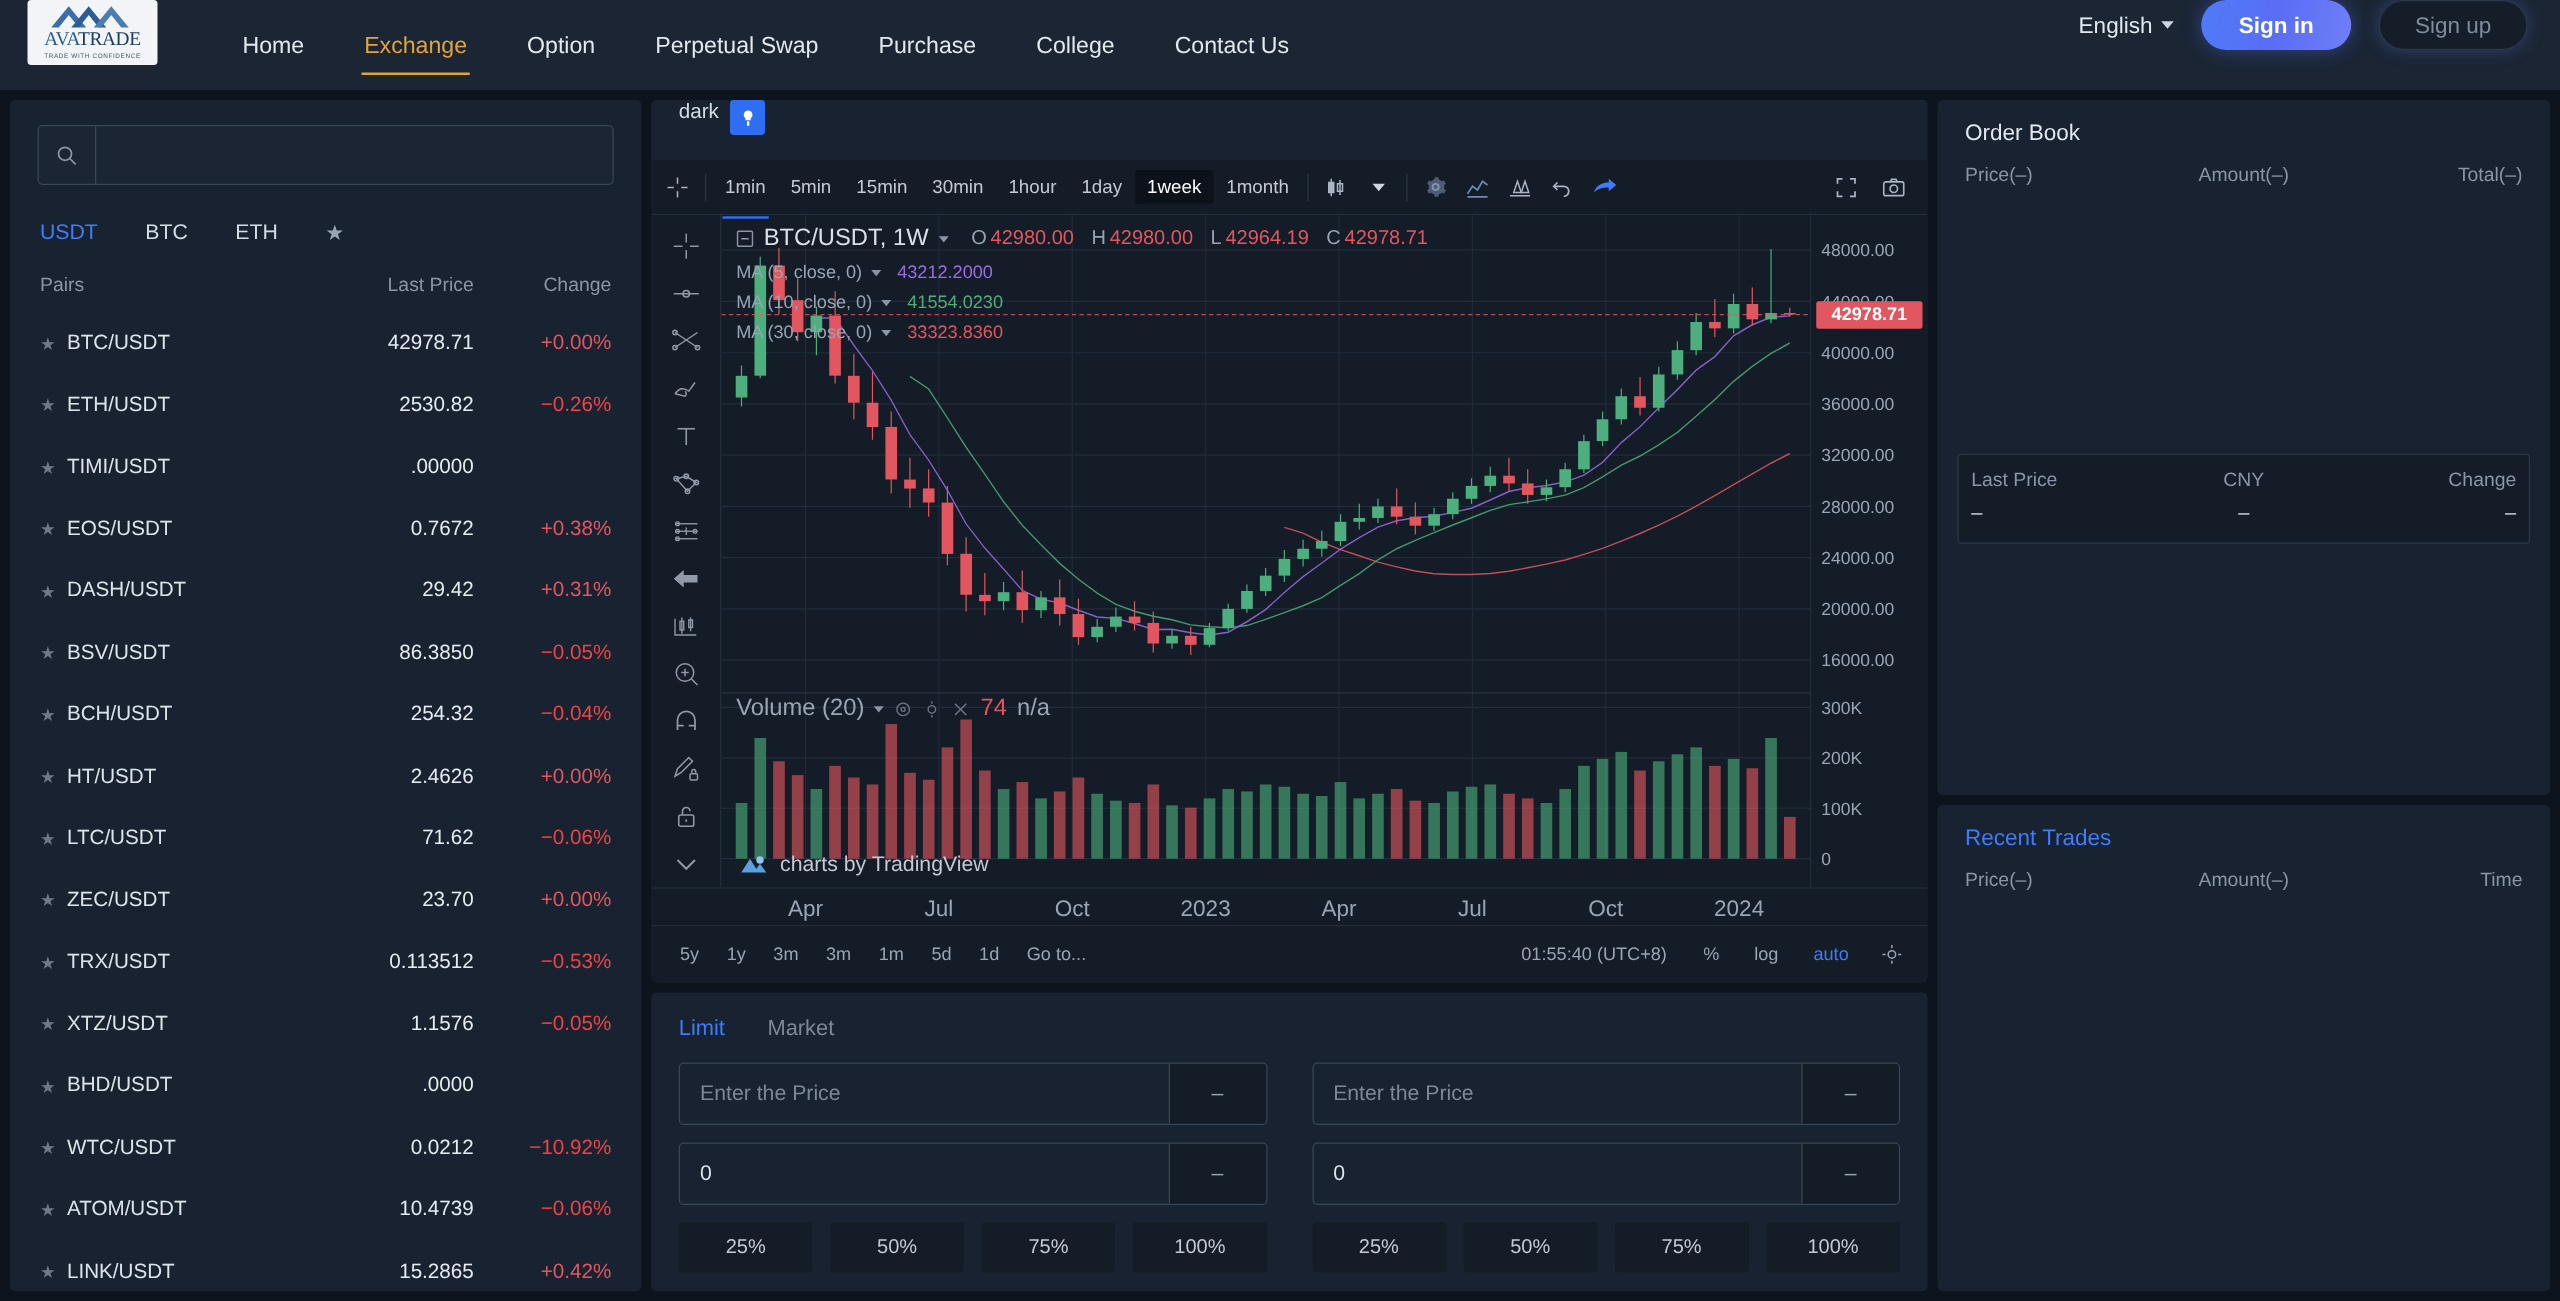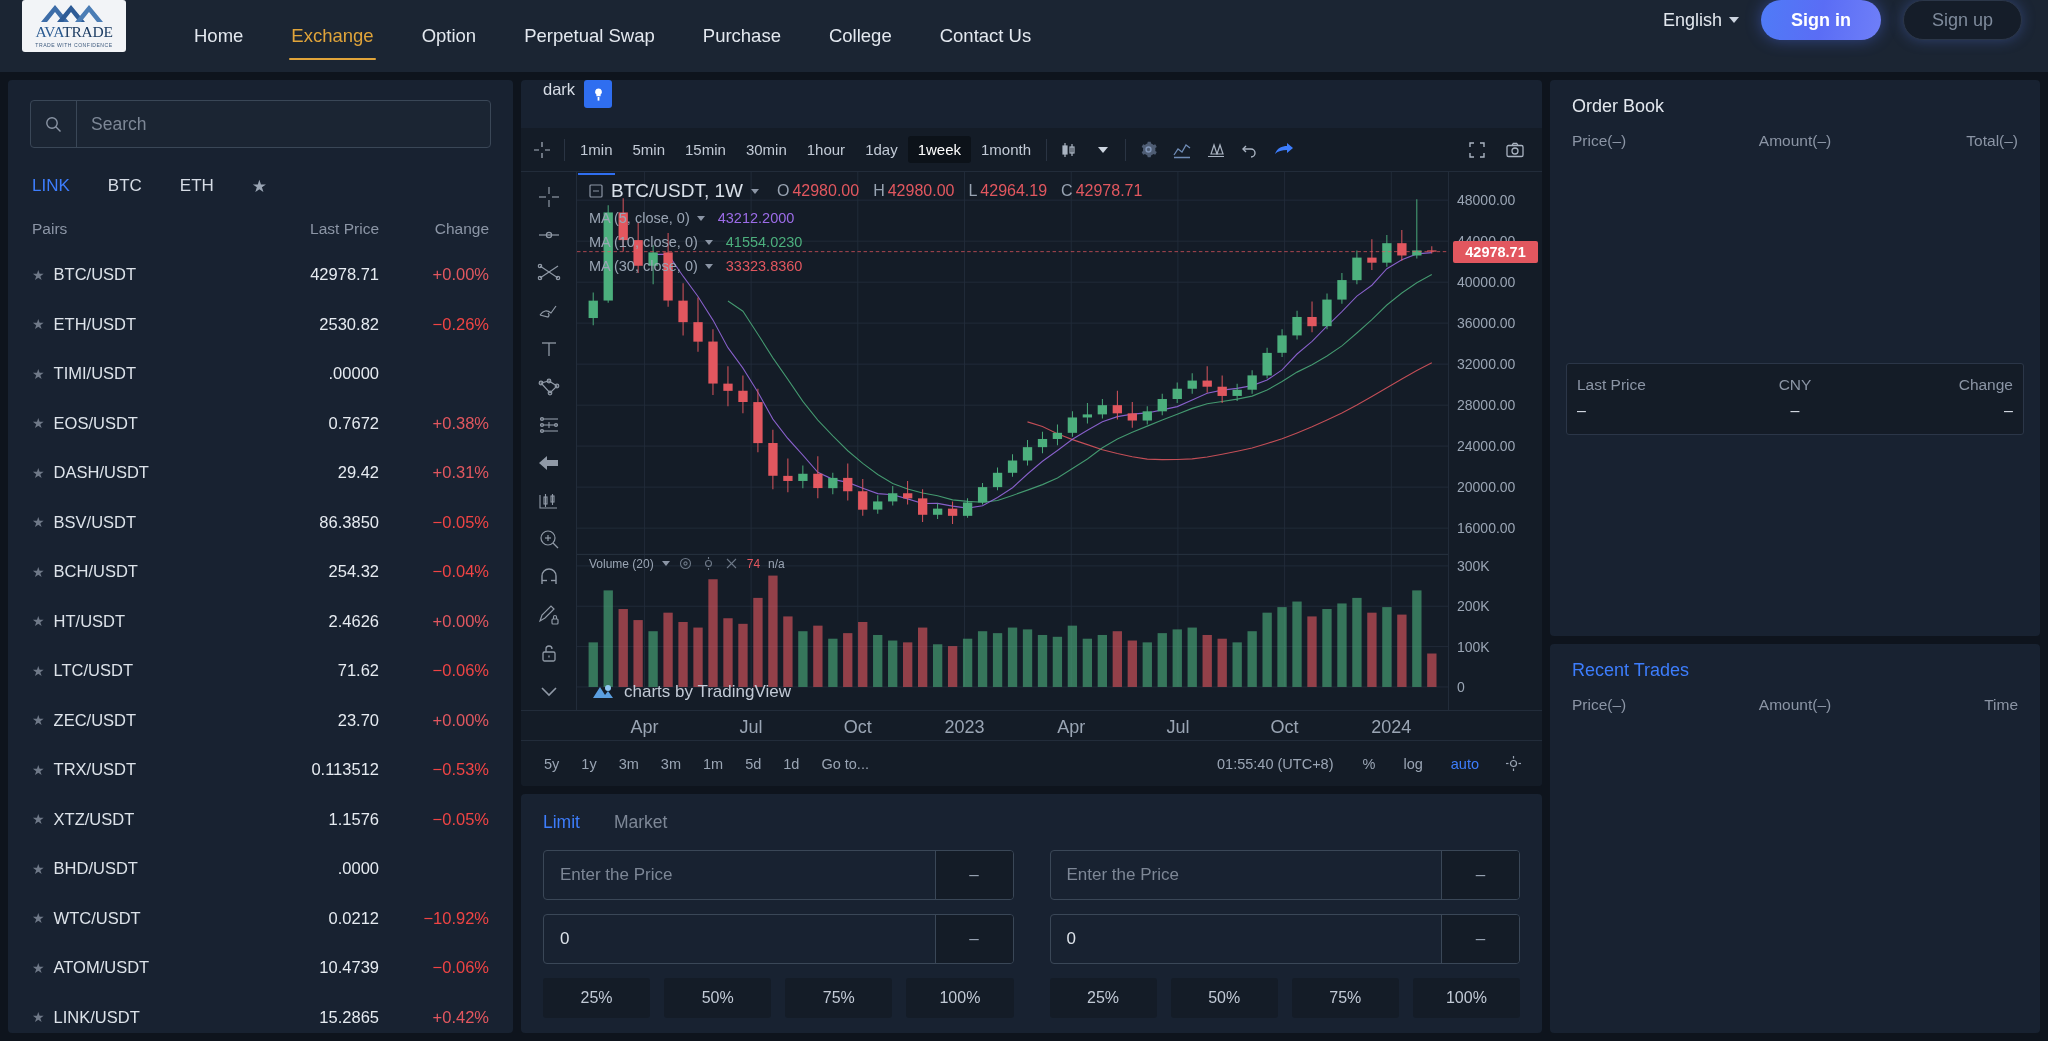--- a/index.html
+++ b/index.html
@@ -108,21 +108,21 @@
   .ohlc .v { color:#e2575f; }
   .leg-ma { font-size:14.5px; color:#9aa5b4; display:flex; align-items:center; gap:7px; margin-top:8px; white-space:nowrap; }
   .leg-ma .val { margin-left:6px; }
   .ma5 { color:#9c6ce8; } .ma10 { color:#4caf7d; } .ma30 { color:#e2575f; }
   .mini-caret { width:0;height:0;border-left:4px solid transparent;border-right:4px solid transparent;border-top:5px solid #8b95a5; }
 
   .price-axis { width:94px; flex:0 0 94px; border-left:1px solid #222c3a; position:relative; }
   .pa-label { position:absolute; left:8px; font-size:14px; color:#9aa5b4; transform:translateY(-50%); }
   .pa-badge { position:absolute; left:4px; right:4px; background:#e2575f; color:#fff; font-size:14.5px;
               text-align:center; padding:3px 0; border-radius:2px; transform:translateY(-50%); font-weight:600; }
-  .vol-legend { position:absolute; left:12px; z-index:5; font-size:12px; color:#9aa5b4; display:flex; align-items:center; gap:8px; }
+  .vol-legend { position:absolute; left:12px; z-index:5; font-size:19px; color:#9aa5b4; display:flex; align-items:center; gap:8px; }
   .vol-legend .num { color:#e2575f;text-align:center; }
   .tv-watermark { position:absolute; left:14px; z-index:6; display:flex; align-items:center; gap:9px;
                   font-size:17px; color:#c2cad6; }
 
   .tv-bottom { height:46px; border-top:1px solid #222c3a; display:flex; align-items:center; padding:0 12px; gap:0; }
   .range-btn { font-size:14.5px; color:#9aa5b4; padding:4px 11px; cursor:pointer; border-radius:3px; }
   .tv-bottom-right { margin-left:auto; display:flex; align-items:center; gap:6px; }
   .tv-clock { font-size:14.5px; color:#9aa5b4; margin-right:12px; }
   .tv-bottom-right .range-btn.acc { color:#3d7dfc; }
   .time-axis { height:30px; border-top:1px solid #222c3a; position:relative; }
@@ -201,26 +201,25 @@
 
     <div class="left">
       <div class="search-wrap">
         <div class="search-box">
           <div class="search-ico">
             <svg width="17" height="17" viewBox="0 0 17 17">
               <circle cx="7" cy="7" r="5.2" fill="none" stroke="#8b95a5" stroke-width="1.4"></circle>
               <line x1="10.8" y1="10.8" x2="15.5" y2="15.5" stroke="#8b95a5" stroke-width="1.4"></line>
             </svg>
           </div>
-          <input class="search-input" placeholder="Search" style="">
         </div>
       </div>
 
       <div class="ccy-tabs">
-        <div class="ccy-tab active">LINK</div>
+        <div class="ccy-tab active">USDT</div>
         <div class="ccy-tab">BTC</div>
         <div class="ccy-tab">ETH</div>
         <div class="star-tab">★</div>
       </div>
 
       <div class="pairs-head">
         <div class="ph-pair">Pairs</div>
         <div class="ph-price">Last Price</div>
         <div class="ph-chg">Change</div>
       </div>

